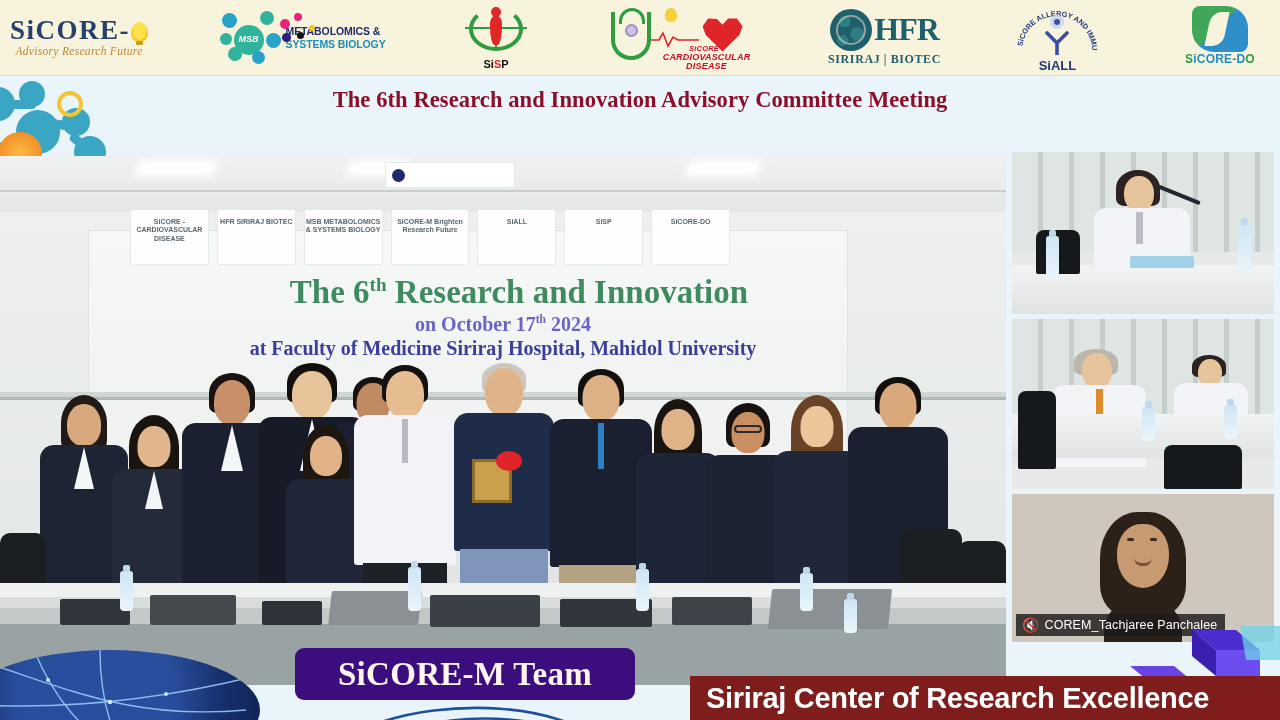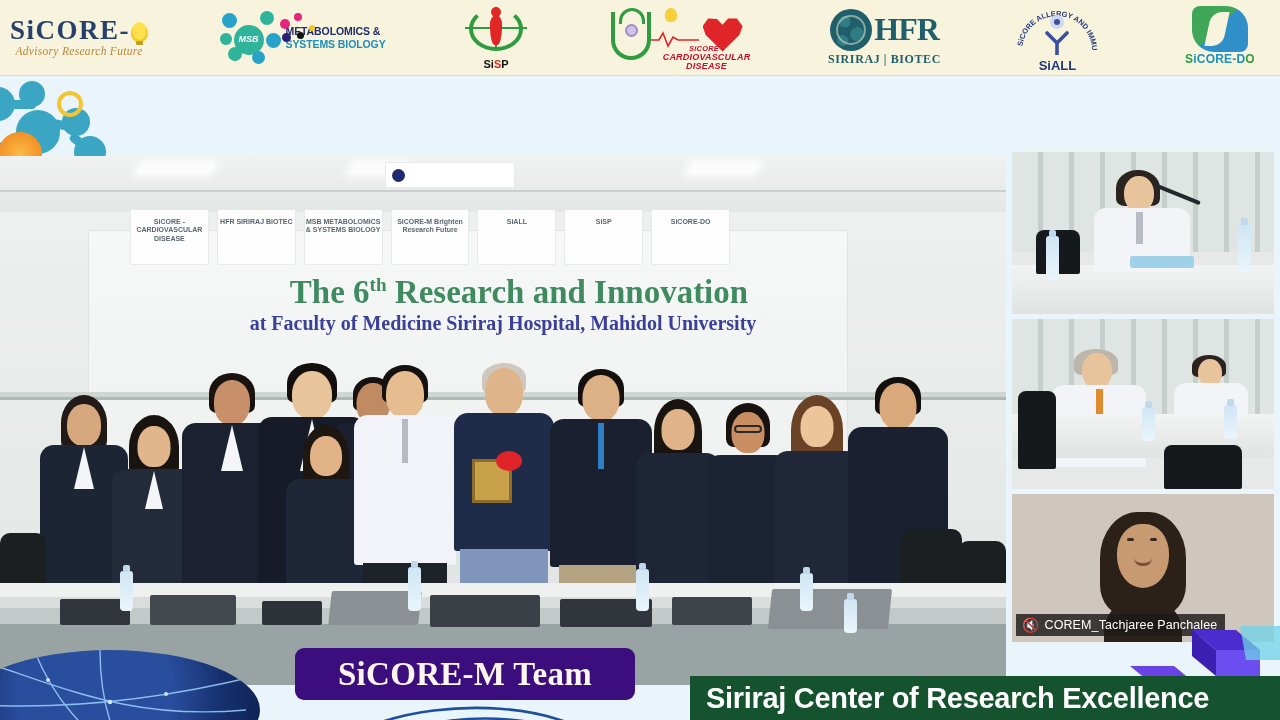--- a/index.html
+++ b/index.html
@@ -261,21 +261,21 @@
   
   .team-badge{
     position:absolute; left:295px; top:648px; width:340px; height:52px; z-index:35;
     background:#3c0d7d; border-radius:9px;
     display:flex;align-items:center;justify-content:center;
     font-family:"Liberation Serif", serif; font-weight:bold;
     font-size:33px; color:#fdf6ee; letter-spacing:.3px;
   }
   .green-bar{
     position:absolute; left:690px; top:676px; width:590px; height:44px; z-index:35;
-    background:#14532d; display:flex; align-items:center; padding-left:16px;
+    background:#7f1d1d; display:flex; align-items:center; padding-left:16px;
     font-size:29px; font-weight:bold; color:#fff; letter-spacing:-.3px;
   }
   .globe-deco{
     position:absolute; left:-40px; top:650px; width:300px; height:120px; z-index:28;
     border-radius:50%;
     background:radial-gradient(circle at 45% 35%, #2a4e9e 0 42%, #16306e 70%, #0d1f4c 100%);
     overflow:hidden;
   }
   .swirl{position:absolute;left:300px;top:686px;width:420px;height:70px;z-index:29;}
   .cube-deco{position:absolute;left:1100px;top:626px;width:180px;height:62px;z-index:30;}
@@ -400,20 +400,21 @@
   <defs>
       <radialGradient id="og">
         <stop offset="0%" stop-color="#ffd166"></stop>
         <stop offset="100%" stop-color="#ef7a2a"></stop>
       </radialGradient>
     </defs>
 </svg>
 
 <div class="title-zone">
   <div class="t">
+    <div>The 6th Research and Innovation Advisory Committee Meeting</div>
   </div>
 </div>
 
 <div class="main-photo">
   <div class="room">
     <div class="ceiling"></div>
     <div class="ceil-line"></div>
     <div class="light" style="left:140px;width:72px;"></div>
     <div class="light" style="left:352px;width:52px;"></div>
     <div class="light" style="left:690px;width:66px;"></div>
@@ -444,20 +445,23 @@
           <div class="wall-mini">SiCORE-DO</div>
         </div>
     </div>
     <div class="wall-shelf"></div>
       <div class="wall-shelf2"></div>
 
     <div class="bd-text">
       <div class="bd-l1">
         <span>The 6</span><sup>th</sup><span> Research and Innovation</span>
       </div>
+      <div class="bd-l3">
+        <span>on October 17</span><sup>th</sup><span> 2024</span>
+      </div>
       <div class="bd-l4">at Faculty of Medicine Siriraj Hospital, Mahidol University</div>
     </div>
 
     <div class="people">
 
       <div class="p" style="left:38px;width:92px;height:232px;">
         <div class="hair" style="top:0;width:46px;height:56px;background:#211a16;"></div>
         <div class="head" style="top:9px;width:34px;height:42px;background:#d7a87e;"></div>
         <div class="body" style="top:50px;width:88px;height:182px;background:#1d2433;"></div>
         <div class="shirt" style="top:52px;width:20px;height:42px;clip-path:polygon(50% 0,100% 100%,0 100%);"></div>

